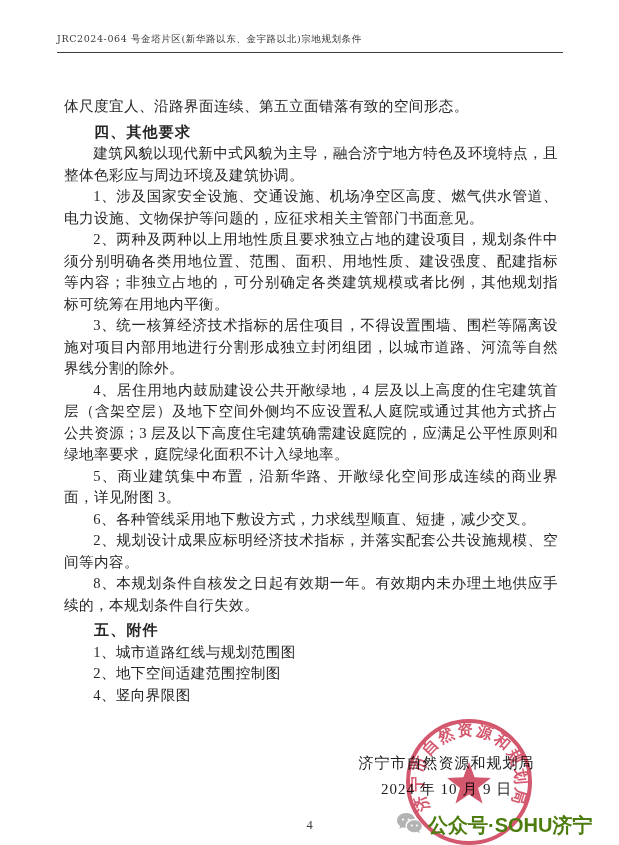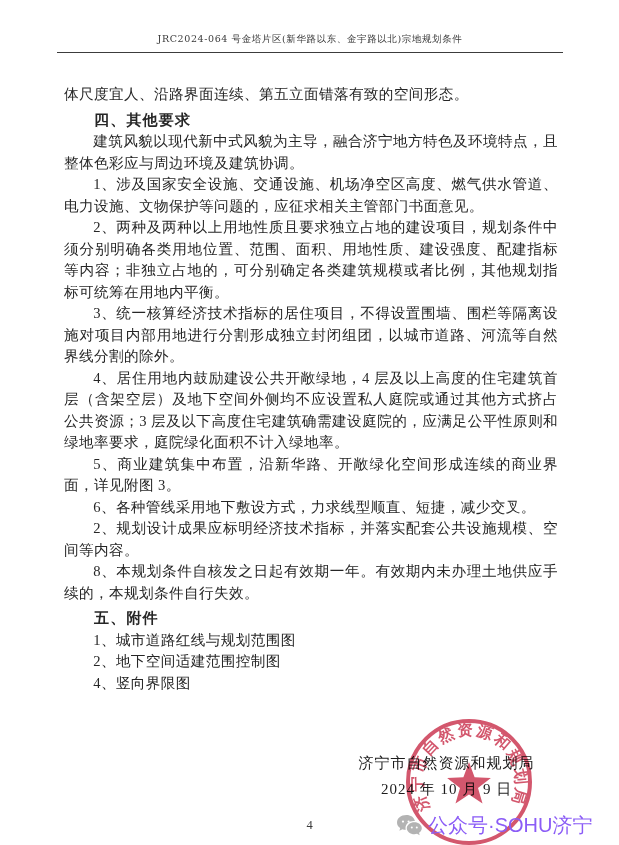--- a/index.html
+++ b/index.html
@@ -11,37 +11,37 @@
     background: #ffffff;
     overflow: hidden;
     font-family: "Liberation Serif", "DejaVu Serif", serif;
     color: #262626;
   }
   .doc-header {
     position: absolute;
     top: 33px;
     left: 57px;
     right: 56px;
-    text-align: center;
+    text-align: left;
     font-size: 9.5px;
     letter-spacing: 0.6px;
     color: #3a3a3a;
     font-family: "DejaVu Serif", serif;
   }
   .header-rule {
     position: absolute;
     top: 52px;
     left: 57px;
     right: 56px;
     height: 0;
     border-top: 1.3px solid #3c3c3c;
   }
   .body-text {
     position: absolute;
-    top: 84px;
+    top: 96px;
     left: 64px;
     width: 494px;
     font-size: 14.6px;
     line-height: 21.5px;
     text-align: justify;
   }
   .para {
     margin: 0;
     text-indent: 2em;
     letter-spacing: 0.4px;
@@ -83,26 +83,26 @@
     width: 619px;
     text-align: center;
     font-size: 12.5px;
     color: #3a3a3a;
   }
   .watermark {
     position: absolute;
     top: 812px;
     left: 396px;
     display: flex;
-    align-items: center;
     gap: 5px;
-    color: #8b5cf6;
+    color: #4d7c0f;
     font-size: 20px;
     font-family: "Liberation Sans", "DejaVu Sans", sans-serif;
     white-space: nowrap;
+    font-weight: bold;
   }
   .watermark svg { display: block; }
 </style>
 </head>
 <body>
 
 <div class="page">
 
   <div class="doc-header">JRC2024-064 号金塔片区(新华路以东、金宇路以北)宗地规划条件</div>
   <div class="header-rule"></div>

